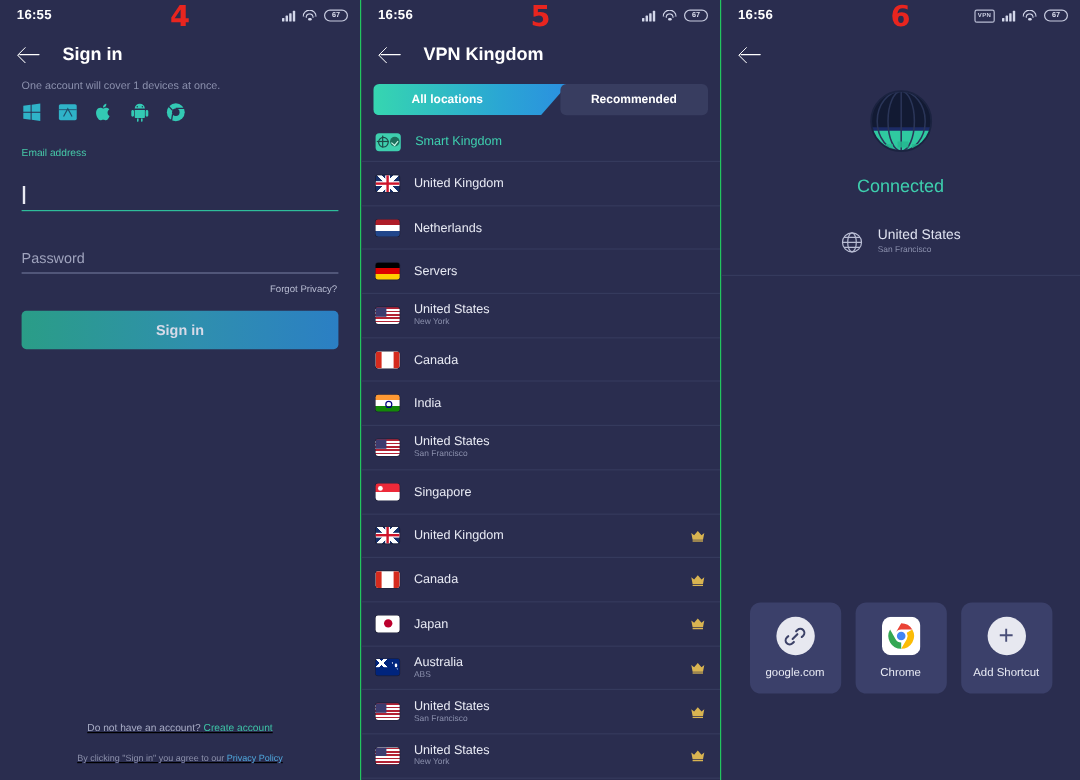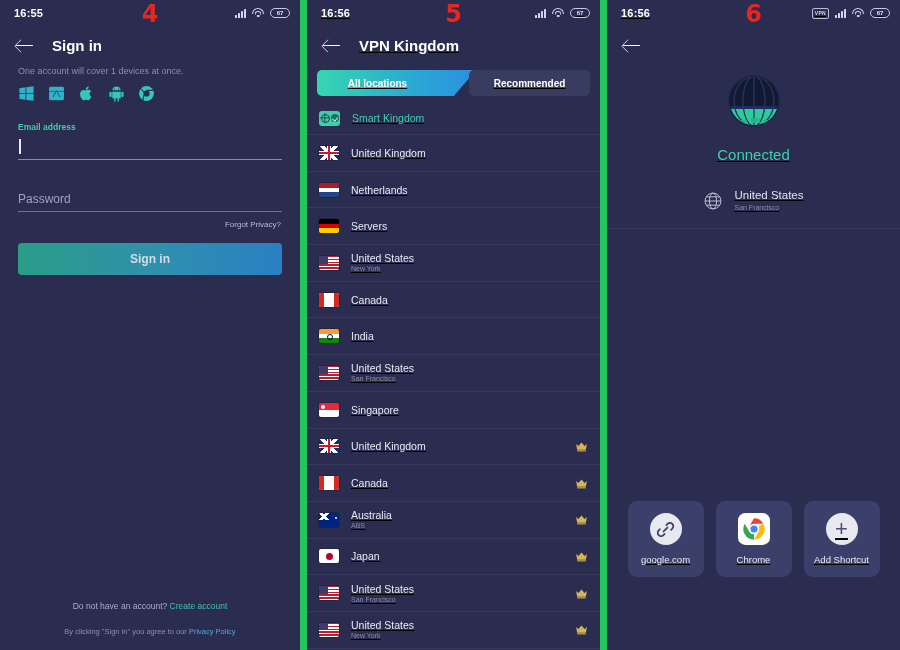--- a/index.html
+++ b/index.html
@@ -10,21 +10,21 @@
     -webkit-font-smoothing:antialiased;
   }
   .frame { position:relative; width:900px; height:650px; display:flex; }
 
   .panel {
     position:relative;
     width:300px; height:650px;
     background:#2a2d4f;
     overflow:hidden;
   }
-  .panel + .panel { border-left:7px solid #22c55e;text-decoration:underline; }
+  .panel + .panel { border-left:1px solid #22c55e; }
 
   
   .statusbar {
     height:26px; display:flex; align-items:center;
     padding:0 10px 0 14px; position:relative;
   }
   .sb-time { font-size:11px; font-weight:bold; color:#ffffff; letter-spacing:.2px; }
   .sb-right { margin-left:auto; display:flex; align-items:center; gap:6px; }
   .sb-vpn {
     border:1px solid #b9bdd4; border-radius:2px; color:#cfd3e6;
@@ -72,41 +72,41 @@
     transform:rotate(45deg); border-radius:1px;
   }
   .appbar-title { color:#fff; font-size:15px; font-weight:bold; margin-left:16px; }
 
   
   .p1-sub { color:#8b90ad; font-size:9px; padding:2px 18px 0; }
   .platforms { display:flex; gap:13px; padding:9px 18px 0; }
   .pf { width:17px; height:17px; display:block; }
 
   .field-wrap { padding:0 18px; }
-  .field-label { color:#46c8a8; font-size:8.5px; margin-bottom:2px;font-weight:bold; }
+  .field-label { color:#46c8a8; font-size:8.5px; margin-bottom:18px; }
   .field-line {
     height:26px; border-bottom:1.5px solid #2ebd9a;
     display:flex; align-items:center;
   }
   .caret {
     width:1.5px; height:15px; background:#e9eaf3; display:block;
     margin-left:1px;
   }
   .field-line.pw { border-bottom:1px solid #6d7295; margin-top:26px; }
   .field-ph { color:#9fa3bd; font-size:12px; }
   .forgot {
     text-align:right; color:#b8bcd2; font-size:8px; padding:8px 19px 0; cursor:pointer;
   }
   .signin-btn {
     margin:14px 18px 0; height:32px; border-radius:4px;
     background:linear-gradient(90deg,#2a9d87 0%,#2f8fae 55%,#2b7fc4 100%);
     display:flex; align-items:center; justify-content:center;
     color:#d7dae8; font-size:12px; font-weight:bold; cursor:pointer;
   }
-  .p1-foot { position:absolute; left:0; right:0; bottom:14px; text-align:center; }
+  .p1-foot { position:absolute; left:0; right:0; bottom:14px; text-align:center;text-decoration:underline; }
   .p1-foot .l1 { color:#a9adc6; font-size:8.5px; }
   .p1-foot .l2 { color:#8c90ab; font-size:7.5px; margin-top:16px; }
   .lk { color:#3ec3a6; }
   .lk2 { color:#4fa8dd; }
 
   
   .tabs { display:flex; padding:6px 10px 0; gap:5px; height:38px; }
   .tab {
     flex:1; height:26px; display:flex; align-items:center; justify-content:center;
     font-size:10px; font-weight:bold; cursor:pointer; position:relative;
@@ -416,34 +416,34 @@
           <span class="flag f-ca"></span>
           <span class="srv-text">
             <span class="srv-name" style="display: block;">Canada</span>
           </span>
           <svg class="crown" viewBox="0 0 24 20">
             <path d="M2 5.5 6.3 9 12 2.5 17.7 9 22 5.5 20 16H4z" fill="#d9b451"></path>
             <rect x="4" y="17" width="16" height="2" fill="#d9b451"></rect>
           </svg>
         </div>
         <div class="srv-row">
-          <span class="flag f-au"></span>
-          <span class="srv-text">
-            <span class="srv-name" style="display: block;">Australia</span>
-            <span class="srv-city" style="display: block;">ABS</span>
+          <span class="flag f-jp"></span>
+          <span class="srv-text">
+            <span class="srv-name" style="display: block;">Japan</span>
           </span>
           <svg class="crown" viewBox="0 0 24 20">
             <path d="M2 5.5 6.3 9 12 2.5 17.7 9 22 5.5 20 16H4z" fill="#d9b451"></path>
             <rect x="4" y="17" width="16" height="2" fill="#d9b451"></rect>
           </svg>
         </div>
         <div class="srv-row">
-          <span class="flag f-jp"></span>
-          <span class="srv-text">
-            <span class="srv-name" style="display: block;">Japan</span>
+          <span class="flag f-au"></span>
+          <span class="srv-text">
+            <span class="srv-name" style="display: block;">Australia</span>
+            <span class="srv-city" style="display: block;">ABS</span>
           </span>
           <svg class="crown" viewBox="0 0 24 20">
             <path d="M2 5.5 6.3 9 12 2.5 17.7 9 22 5.5 20 16H4z" fill="#d9b451"></path>
             <rect x="4" y="17" width="16" height="2" fill="#d9b451"></rect>
           </svg>
         </div>
         <div class="srv-row">
           <span class="flag f-us"></span>
           <span class="srv-text">
             <span class="srv-name" style="display: block;">United States</span>

